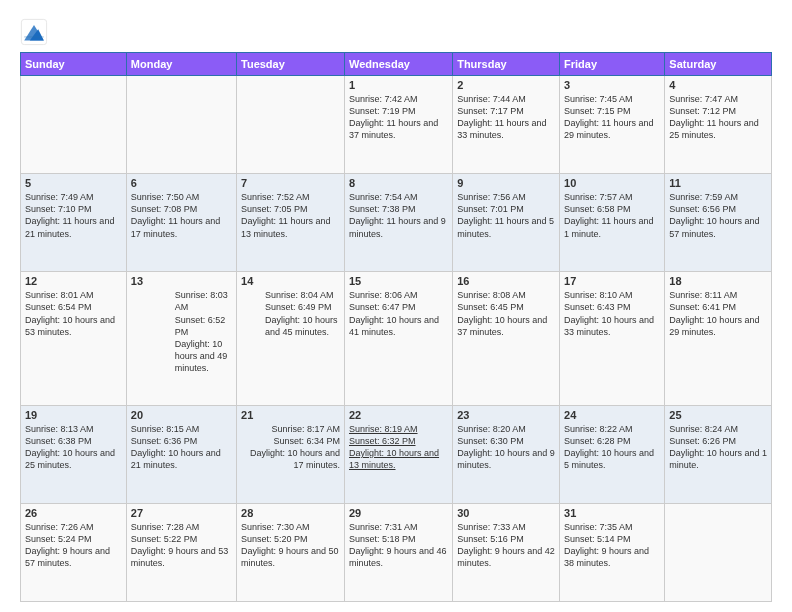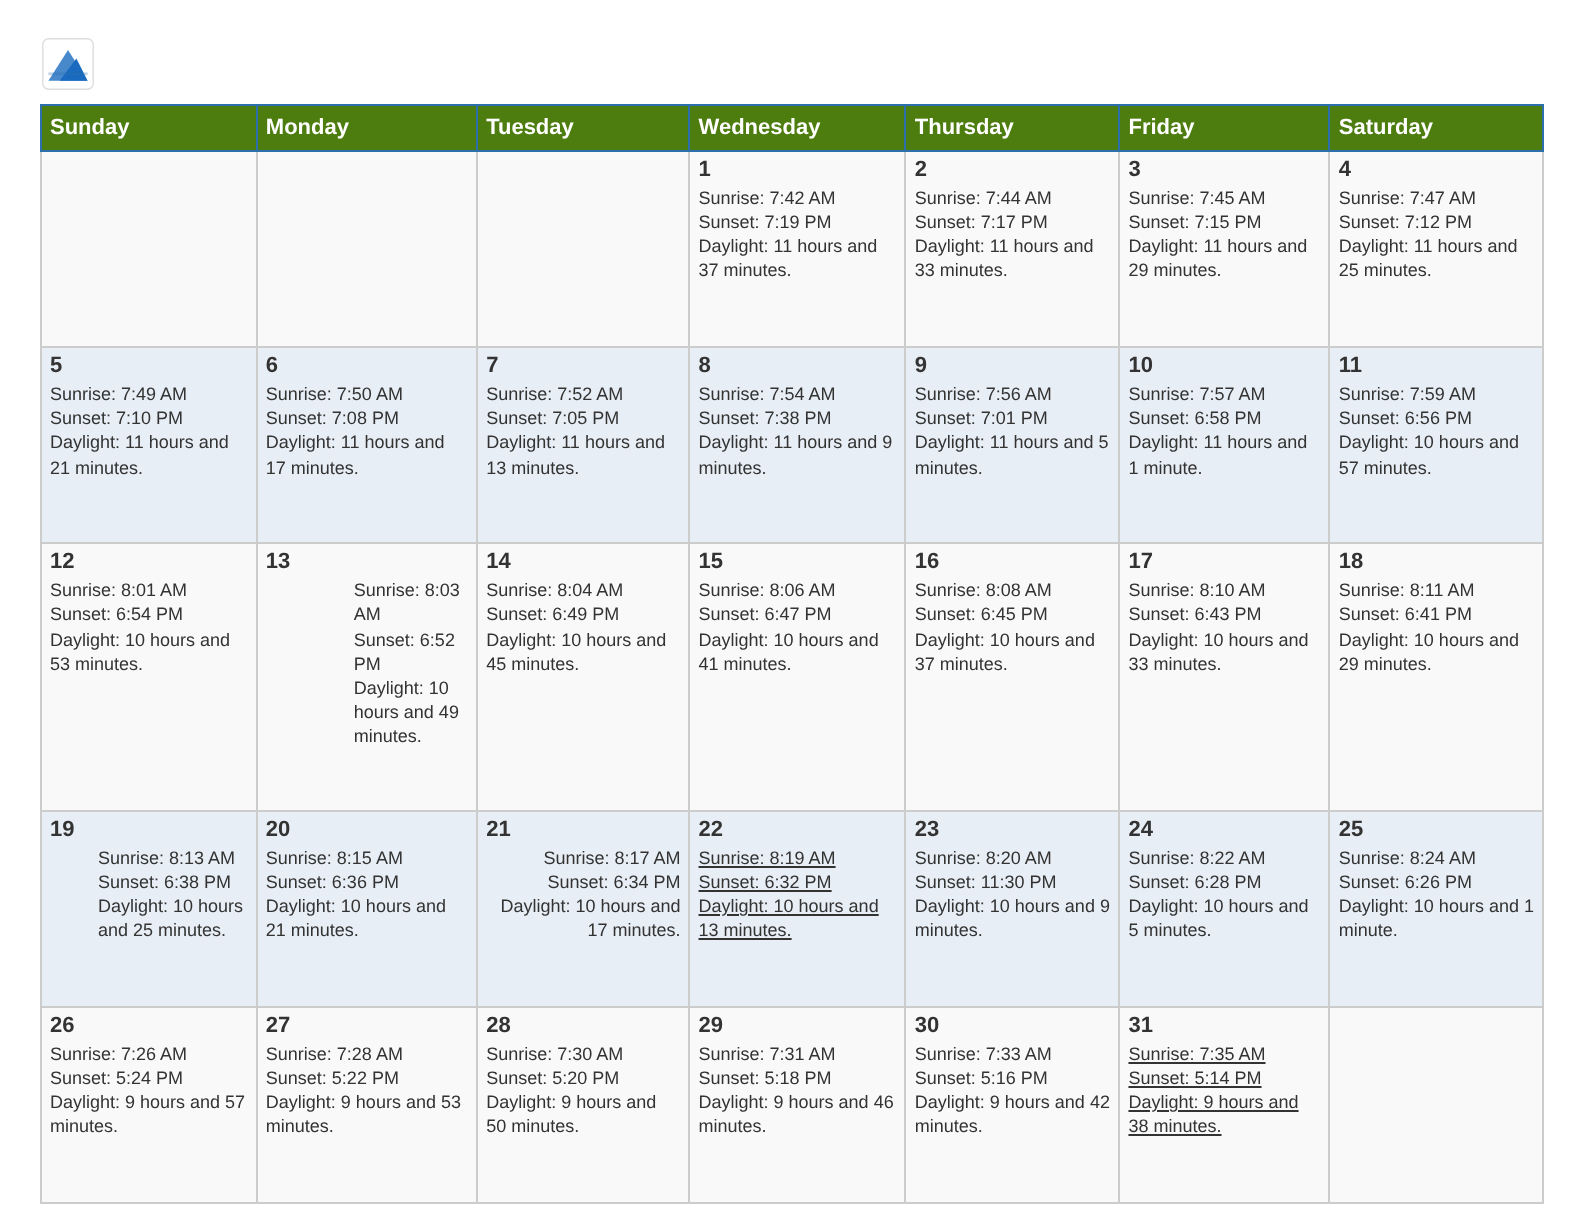--- a/index.html
+++ b/index.html
@@ -59,21 +59,21 @@
     .location {
       font-size: 14px;
       color: #555;
     }
     table {
       width: 100%;
       border-collapse: collapse;
       flex: 1;
     }
     thead tr th {
-      background-color: #4d7c0f;
+      background-color: #8b5cf6;
       color: #fff;
       font-size: 11px;
       font-weight: bold;
       padding: 5px 4px;
       text-align: left;
       border: 1px solid #2c6fad;
     }
     tbody tr td {
       vertical-align: top;
       font-size: 9px;
@@ -216,21 +216,21 @@
 Daylight: 10 hours and 53 minutes.</div>
           </td>
           <td>
             <span class="day-num">13</span>
             <div class="cell-info" style="white-space: pre-line; margin-left: 44px;">Sunrise: 8:03 AM
 Sunset: 6:52 PM
 Daylight: 10 hours and 49 minutes.</div>
           </td>
           <td>
             <span class="day-num">14</span>
-            <div class="cell-info" style="white-space: pre-line;">Sunrise: 8:04 AM
+            <div class="cell-info" style="white-space: pre-line; margin-left: 24px;">Sunrise: 8:04 AM
 Sunset: 6:49 PM
 Daylight: 10 hours and 45 minutes.</div>
           </td>
           <td>
             <span class="day-num">15</span>
             <div class="cell-info" style="white-space: pre-line;">Sunrise: 8:06 AM
 Sunset: 6:47 PM
 Daylight: 10 hours and 41 minutes.</div>
           </td>
           <td>
@@ -248,21 +248,21 @@
           <td>
             <span class="day-num">18</span>
             <div class="cell-info" style="white-space: pre-line;">Sunrise: 8:11 AM
 Sunset: 6:41 PM
 Daylight: 10 hours and 29 minutes.</div>
           </td>
         </tr>
         <tr>
           <td>
             <span class="day-num">19</span>
-            <div class="cell-info" style="white-space: pre-line; margin-left: 24px;">Sunrise: 8:13 AM
+            <div class="cell-info" style="white-space: pre-line;">Sunrise: 8:13 AM
 Sunset: 6:38 PM
 Daylight: 10 hours and 25 minutes.</div>
           </td>
           <td>
             <span class="day-num">20</span>
             <div class="cell-info" style="white-space: pre-line;">Sunrise: 8:15 AM
 Sunset: 6:36 PM
 Daylight: 10 hours and 21 minutes.</div>
           </td>
           <td>
@@ -273,21 +273,21 @@
           </td>
           <td>
             <span class="day-num">22</span>
             <div class="cell-info" style="white-space: pre-line; text-decoration: underline;">Sunrise: 8:19 AM
 Sunset: 6:32 PM
 Daylight: 10 hours and 13 minutes.</div>
           </td>
           <td>
             <span class="day-num">23</span>
             <div class="cell-info" style="white-space: pre-line;">Sunrise: 8:20 AM
-Sunset: 11:30 PM
+Sunset: 6:30 PM
 Daylight: 10 hours and 9 minutes.</div>
           </td>
           <td>
             <span class="day-num">24</span>
             <div class="cell-info" style="white-space: pre-line;">Sunrise: 8:22 AM
 Sunset: 6:28 PM
 Daylight: 10 hours and 5 minutes.</div>
           </td>
           <td>
             <span class="day-num">25</span>
@@ -322,21 +322,21 @@
 Daylight: 9 hours and 46 minutes.</div>
           </td>
           <td>
             <span class="day-num">30</span>
             <div class="cell-info" style="white-space: pre-line;">Sunrise: 7:33 AM
 Sunset: 5:16 PM
 Daylight: 9 hours and 42 minutes.</div>
           </td>
           <td>
             <span class="day-num">31</span>
-            <div class="cell-info" style="white-space: pre-line; text-decoration: underline;">Sunrise: 7:35 AM
+            <div class="cell-info" style="white-space: pre-line;">Sunrise: 7:35 AM
 Sunset: 5:14 PM
 Daylight: 9 hours and 38 minutes.</div>
           </td>
           <td></td>
         </tr>
       </tbody>
   </table>
 </div>
 
 </body></html>

